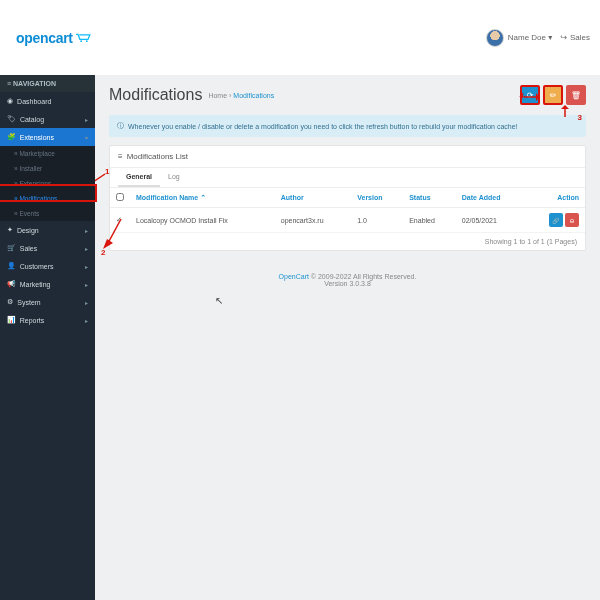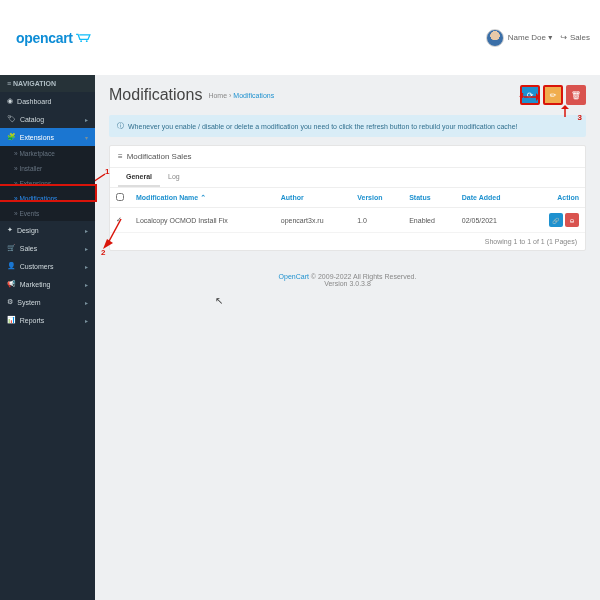--- a/index.html
+++ b/index.html
@@ -159,21 +159,21 @@
     </div>
 
     <div class="alert">
       <span>ⓘ</span>
       <span>Whenever you enable / disable or delete a modification you need to click the refresh button to rebuild your modification cache!</span>
     </div>
 
     <div class="panel">
       <div class="panel-head">
         <span>≡</span>
-        <span>Modification Sales</span>
+        <span>Modifications List</span>
       </div>
       <div class="tabs">
         <div class="tab active">General</div>
         <div class="tab">Log</div>
       </div>
       <table>
         <thead>
           <tr>
             <th style="width:14px"><input type="checkbox" class="chk" style=""></th>
             <th><span>Modification Name</span> <span>⌃</span></th>

